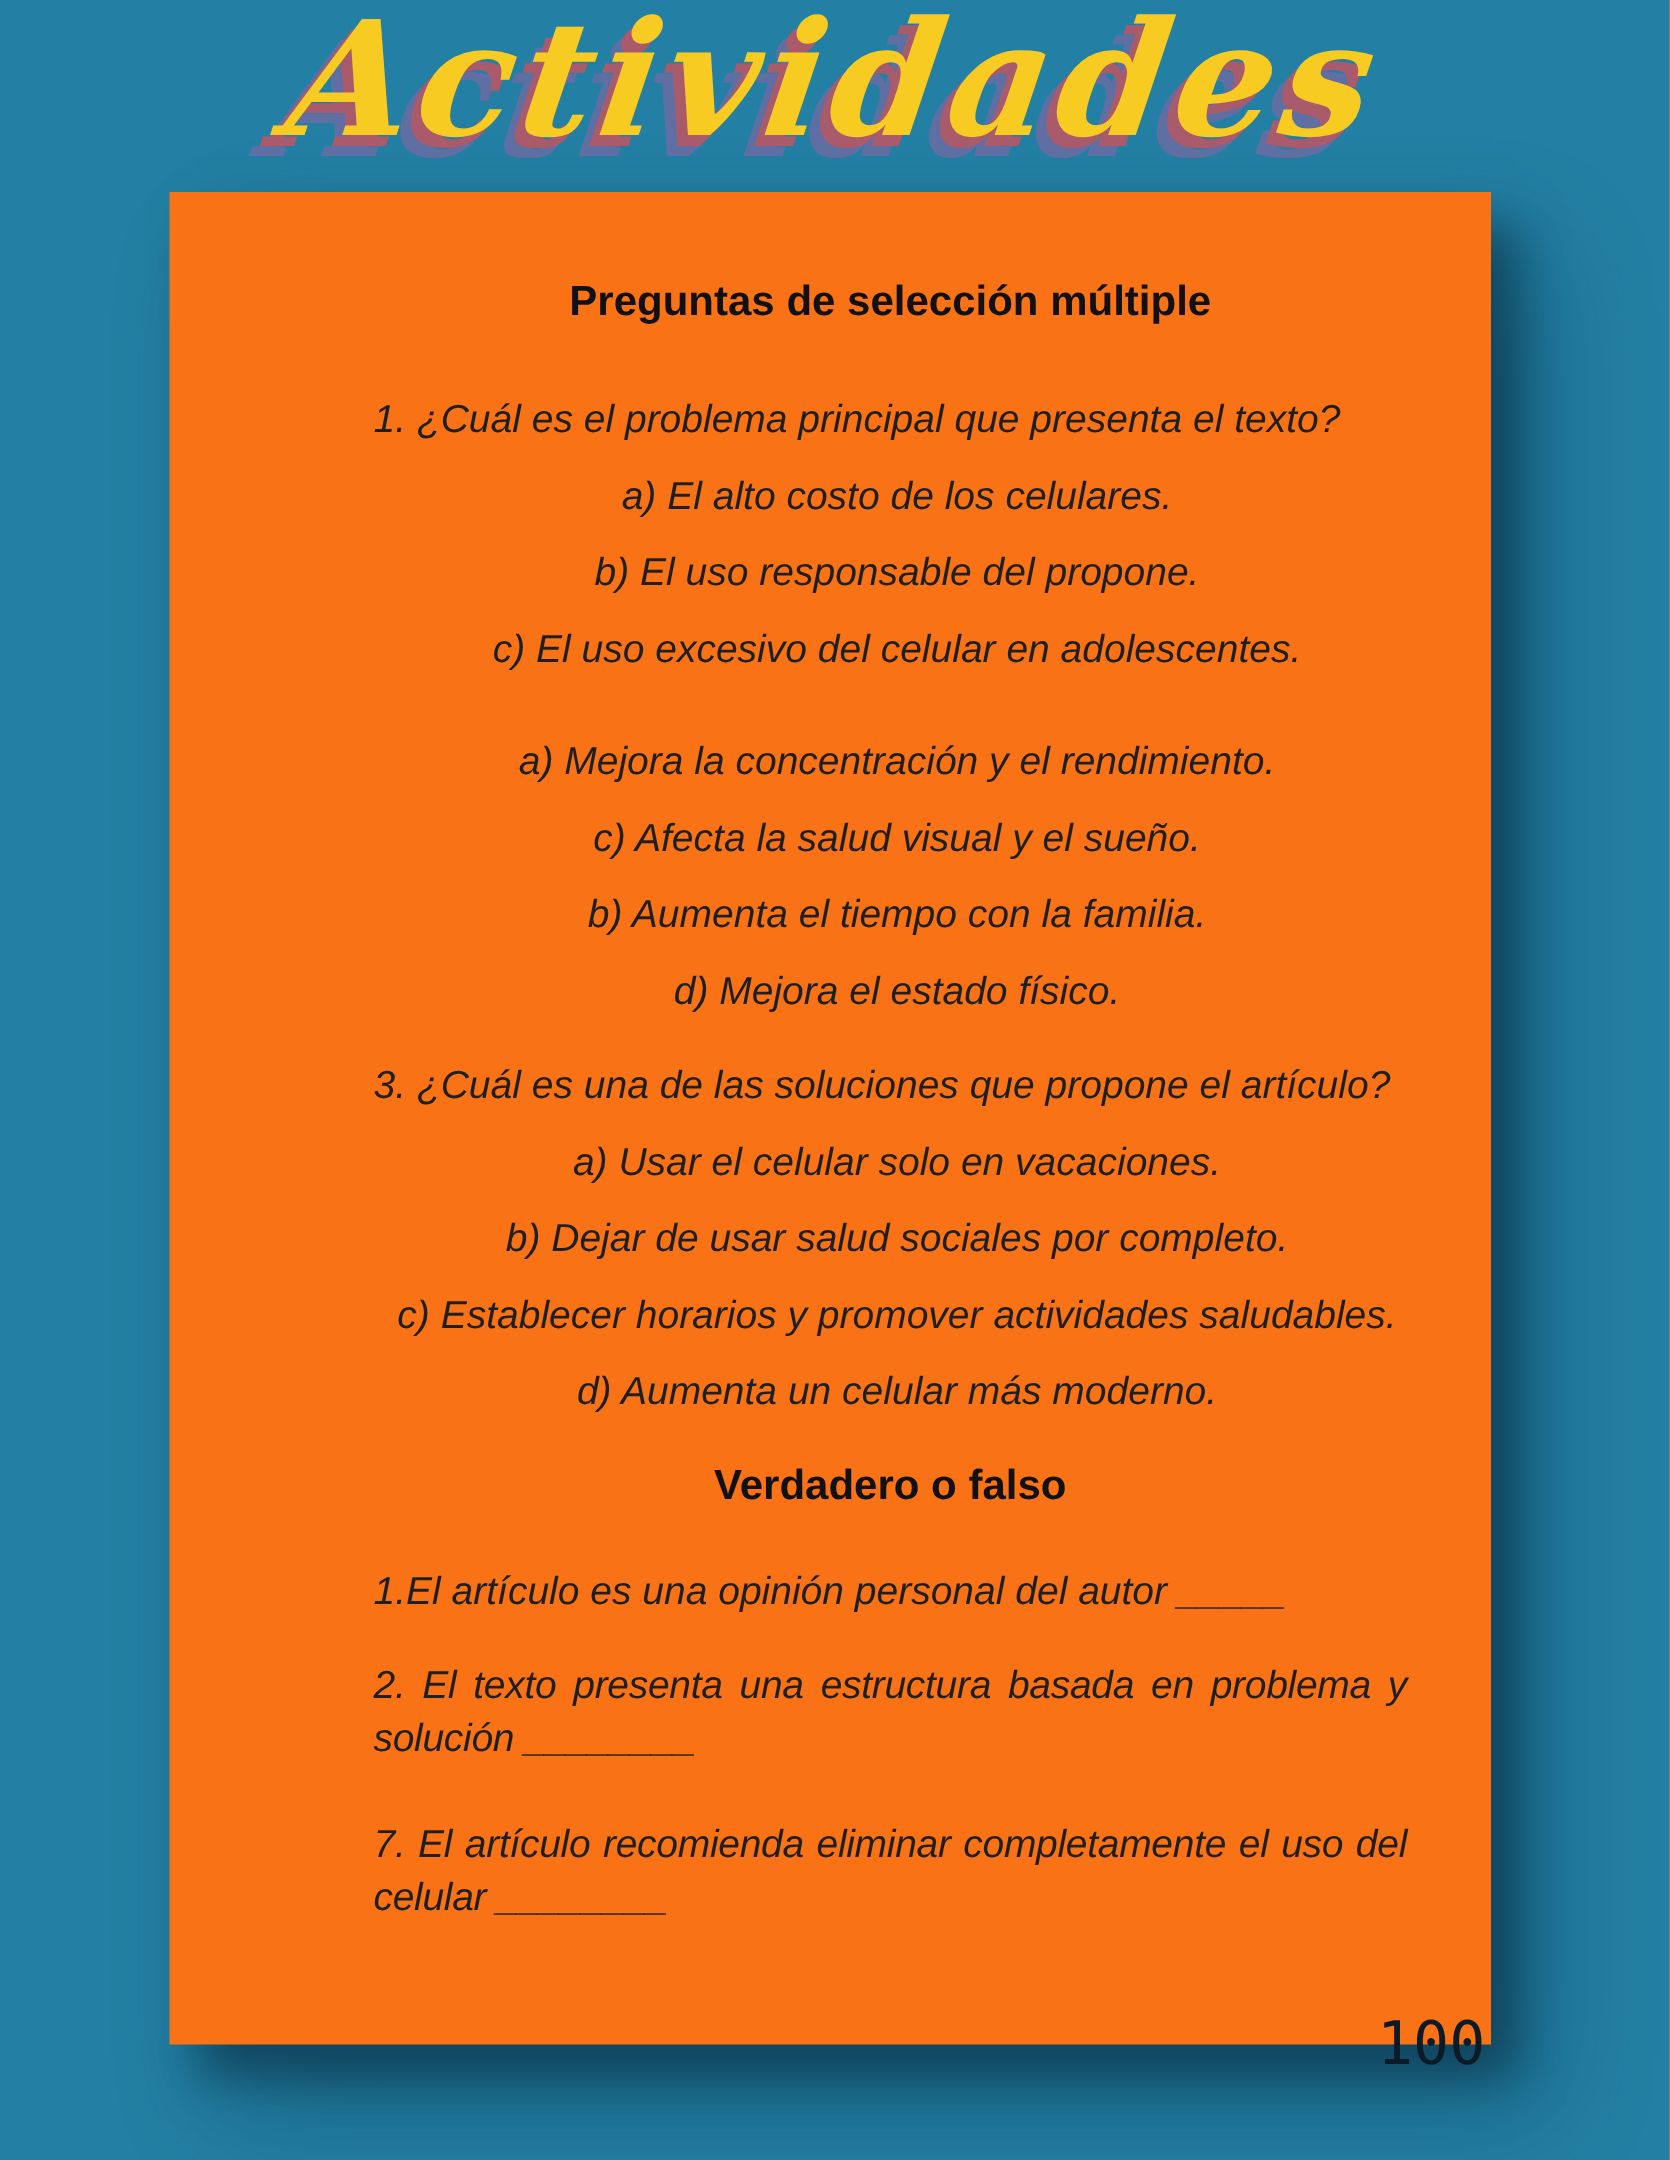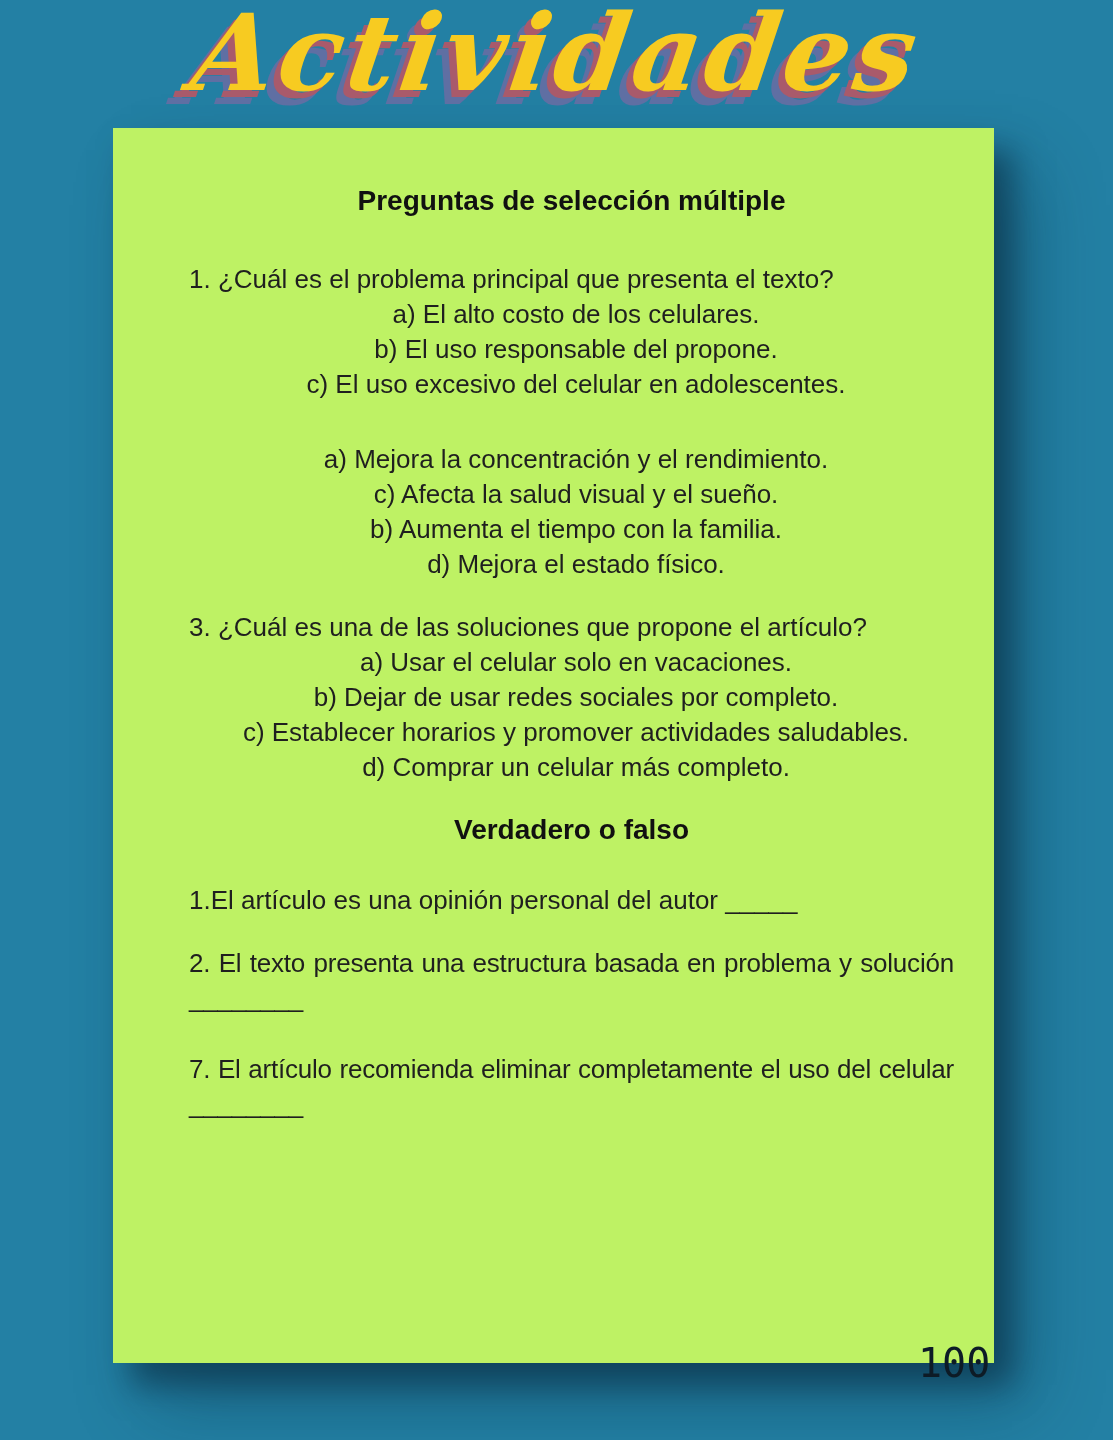--- a/index.html
+++ b/index.html
@@ -28,31 +28,31 @@
     transform: skewX(-8deg);
     z-index: 2;
     white-space: nowrap;
   }
   .paper {
     position: absolute;
     left: 113px;
     top: 128px;
     width: 881px;
     height: 1235px;
-    background: #bef264;
+    background: #f97316;
     box-shadow: 18px 22px 30px rgba(7, 39, 58, 0.55),
                 36px 42px 70px rgba(7, 39, 58, 0.30);
     box-sizing: border-box;
-    padding: 56px 40px 0 76px;
+    padding: 56px 40px 0 120px;
     color: #1F1F1F;
     font-size: 26px;
     line-height: 35px;
     z-index: 1;
   }
-  .paper p { margin: 0; }
+  .paper p { margin: 16px; font-style: italic; }
   .sec-heading {
     margin: 0;
     font-size: 28px;
     line-height: 34px;
     font-weight: bold;
     text-align: center;
     color: #111111;
   }
   .block-1 { margin-top: 44px; }
   .block-2 { margin-top: 40px; }
@@ -94,23 +94,23 @@
   <section class="block-2">
     <p class="opt">a) Mejora la concentración y el rendimiento.</p>
     <p class="opt">c) Afecta la salud visual y el sueño.</p>
     <p class="opt">b) Aumenta el tiempo con la familia.</p>
     <p class="opt">d) Mejora el estado físico.</p>
   </section>
 
   <section class="block-3">
     <p>3. ¿Cuál es una de las soluciones que propone el artículo?</p>
     <p class="opt">a) Usar el celular solo en vacaciones.</p>
-    <p class="opt">b) Dejar de usar redes sociales por completo.</p>
+    <p class="opt">b) Dejar de usar salud sociales por completo.</p>
     <p class="opt">c) Establecer horarios y promover actividades saludables.</p>
-    <p class="opt">d) Comprar un celular más completo.</p>
+    <p class="opt">d) Aumenta un celular más moderno.</p>
   </section>
 
   <h2 class="sec-heading tf-heading">Verdadero o falso</h2>
 
   <p class="tf-1">1.El artículo es una opinión personal del autor _____</p>
   <p class="tf-2 just">2. El texto presenta una estructura basada en problema y solución ________</p>
   <p class="tf-3 just">7. El artículo recomienda eliminar completamente el uso del celular ________</p>
 
 </div>
 

